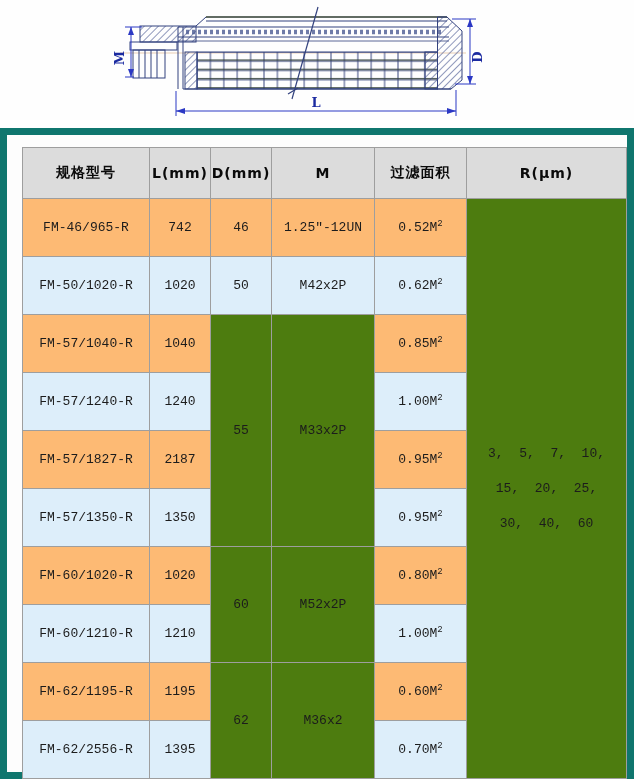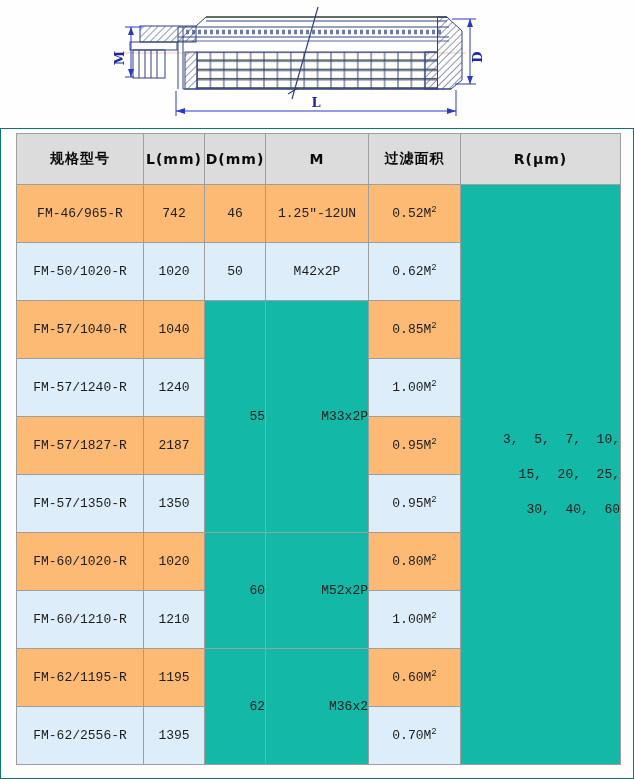--- a/index.html
+++ b/index.html
@@ -8,42 +8,42 @@
     font-family:"Liberation Mono","DejaVu Sans Mono",monospace;
     color:#151515;
   }
   
   .drawing{position:relative;width:634px;height:128px;background:#fefefe;overflow:hidden;}
   .drawing svg{position:absolute;left:0;top:0;}
 
   
   .panel{
     box-sizing:border-box;width:634px;height:651px;
-    border:1px solid #0f766e;background:#fdfdfd;
-    padding:4px 0 0 15px;
+    border:7px solid #0f766e;background:#fdfdfd;
+    padding:12px 0 0 15px;
   }
   table.spec{
     border-collapse:collapse;table-layout:fixed;width:604px;
     background:#ffffff;
   }
   .spec th,.spec td{
     border:1px solid #9e9e9e;
     text-align:center;vertical-align:middle;
     padding:0;overflow:hidden;
   }
   .spec thead tr{height:51px;}
   .spec tbody tr{height:58px;}
   .spec th{
     background:#dcdcdc;
     font-family:"DejaVu Sans","Liberation Sans",sans-serif;
     font-size:14px;font-weight:700;letter-spacing:1px;color:#0a0a0a;
   }
   .spec td{font-size:13px;color:#1c1c1c;background:#fdba74;}
   .spec tr.alt td{background:#ddeefa;margin-left:44px;}
-  .spec td.merged{background:#14b8a6;text-align:right;}
+  .spec td.merged{background:#4d7c0f;}
   .spec td sup{font-size:9px;line-height:0;}
   .r-line{white-space:pre;line-height:35px;font-size:13px;}
   .col-model{width:127px;}.col-l{width:61px;}.col-d{width:61px;}
   .col-m{width:103px;}.col-area{width:92px;}.col-r{width:160px;}
 </style>
 </head>
 <body>
 
 <div class="drawing">
   <svg width="634" height="128" viewBox="0 0 634 128">

